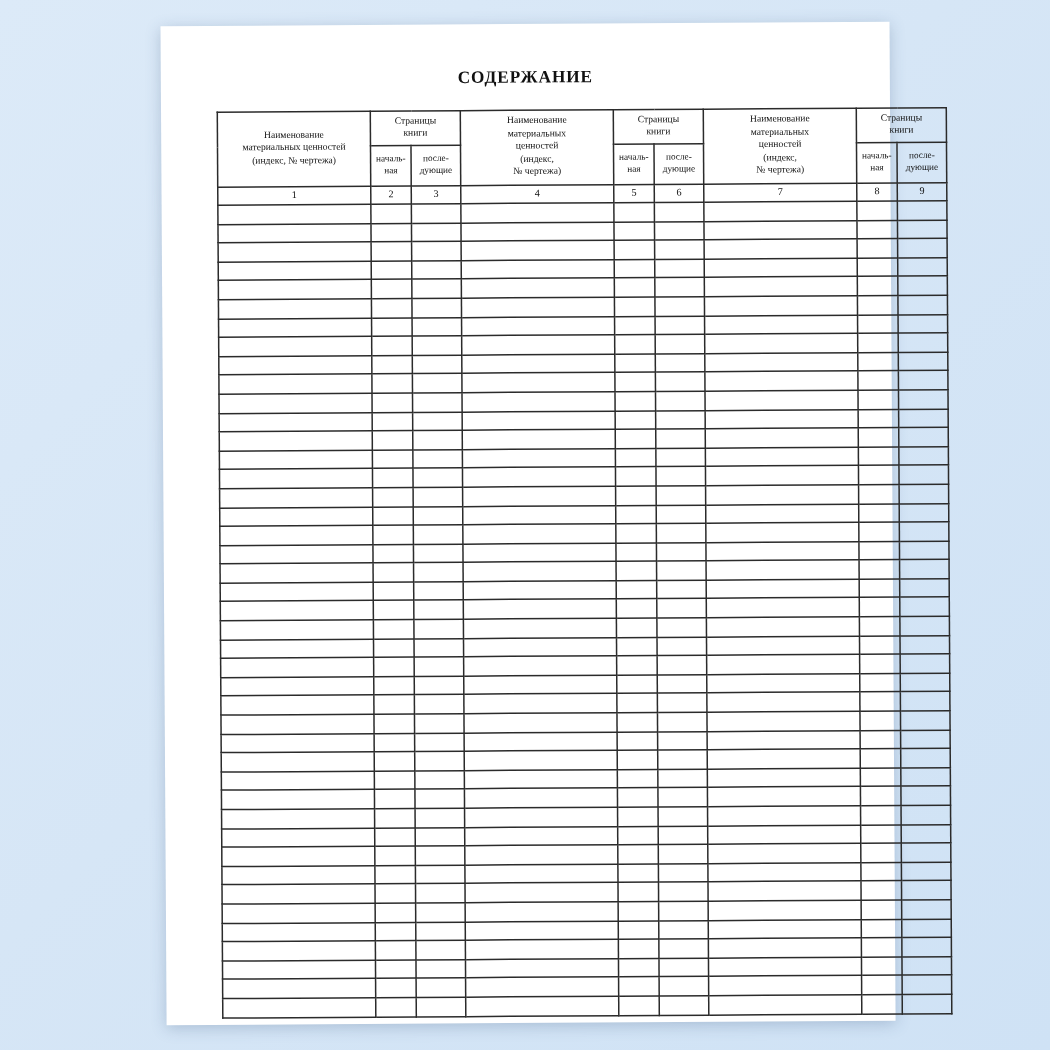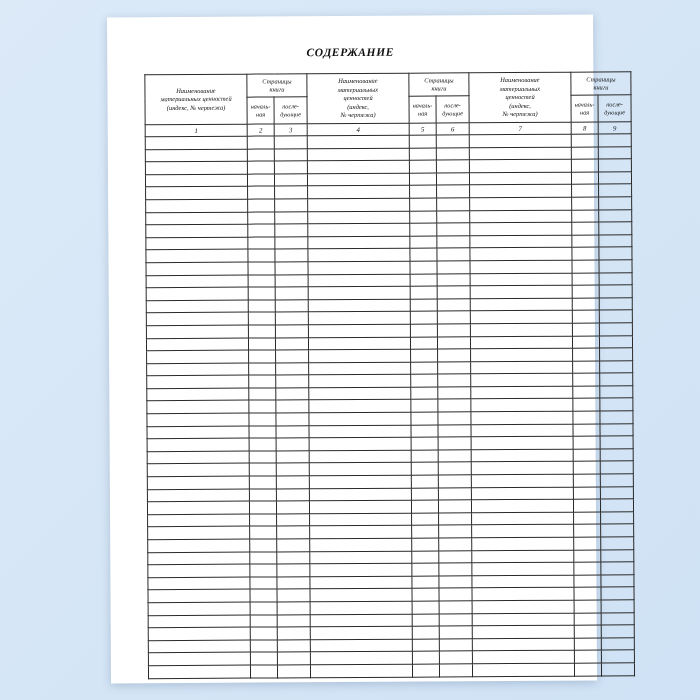--- a/index.html
+++ b/index.html
@@ -11,21 +11,20 @@
   }
   body {
     background: #dbe9f7;
     font-family: "Liberation Serif", serif;
   }
   #stage {
     position: relative;
     width: 700px;
     height: 700px;
     background: linear-gradient(135deg, #dceaf8 0%, #d6e6f6 45%, #cfe2f5 100%);
-    font-style: italic;
   }
   .page {
     position: absolute;
     left: 107px;
     top: 16px;
     width: 486px;
     height: 666px;
     background: #ffffff;
     box-shadow: 0 2px 10px rgba(60, 90, 130, 0.28);
     transform: rotate(-0.35deg);

